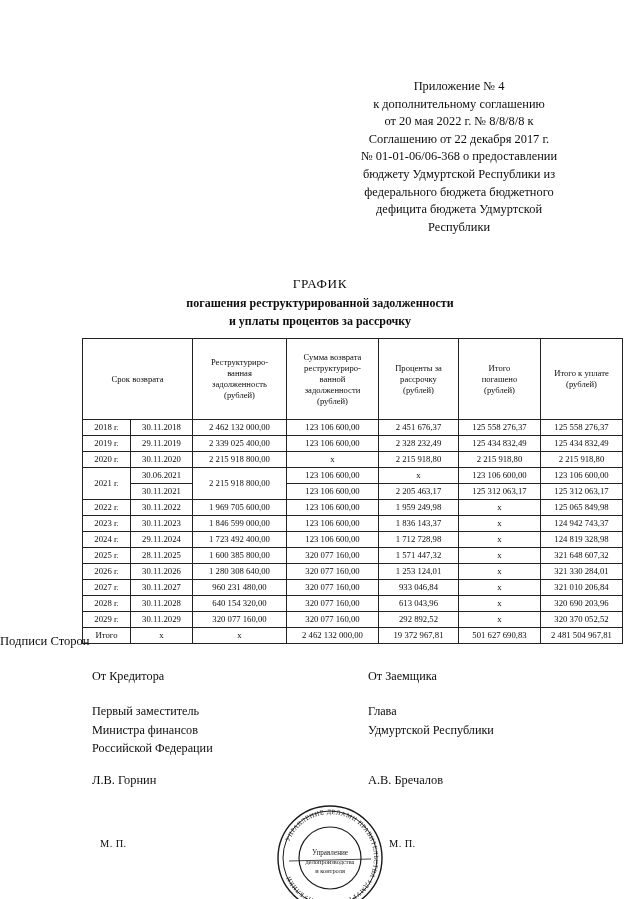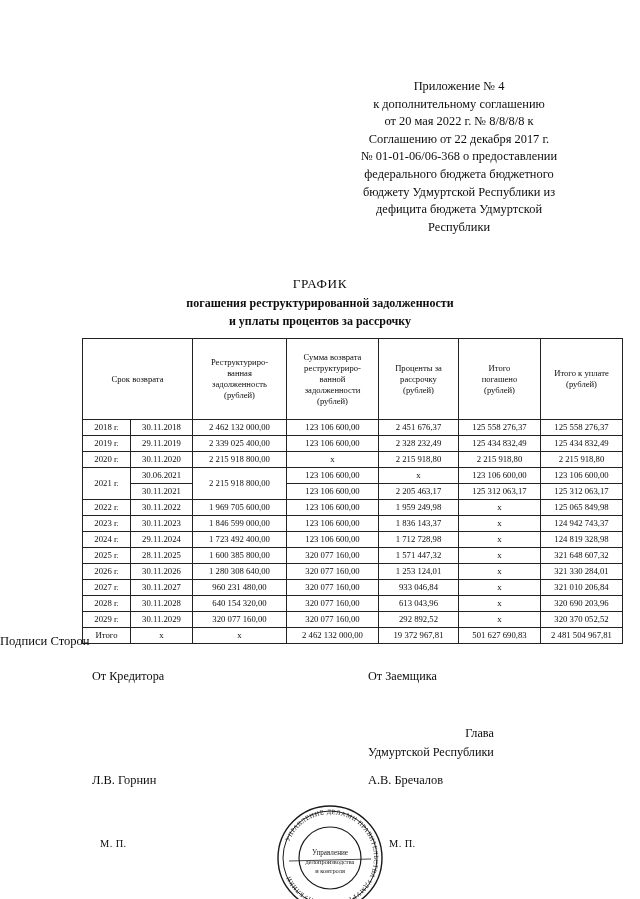--- a/index.html
+++ b/index.html
@@ -126,21 +126,21 @@
     left: 368px;
     font-size: 12.2px;
     line-height: 1.5;
   }
   .sign-role {
     position: absolute;
     font-size: 12.2px;
     line-height: 1.52;
   }
   .role-left  { top: 682px; left: 92px; }
-  .role-right { top: 704px; left: 368px; text-align: right; }
+  .role-right { top: 682px; left: 368px; }
   .sign-name {
     position: absolute;
     font-size: 12.4px;
   }
   .name-left  { top: 753px; left: 92px; }
   .name-right { top: 753px; left: 368px; }
   .mp {
     position: absolute;
     font-size: 10.4px;
     letter-spacing: 0.4px;
@@ -166,22 +166,22 @@
 <body>
 
 <div class="page">
 
   <div class="header-block">
     <span class="hline">Приложение № 4</span>
     <span class="hline">к дополнительному соглашению</span>
     <span class="hline">от 20 мая 2022 г. № 8/8/8/8 к</span>
     <span class="hline">Соглашению от 22 декабря 2017 г.</span>
     <span class="hline">№ 01-01-06/06-368 о предоставлении</span>
+    <span class="hline">бюджету Удмуртской Республики из</span>
     <span class="hline">федерального бюджета бюджетного</span>
-    <span class="hline">бюджету Удмуртской Республики из</span>
     <span class="hline">дефицита бюджета Удмуртской</span>
     <span class="hline">Республики</span>
   </div>
 
   <div class="title-block">
     <div class="title-main">ГРАФИК</div>
     <div class="title-sub">погашения реструктурированной задолженности</div>
     <div class="title-sub">и уплаты процентов за рассрочку</div>
   </div>
 
@@ -372,20 +372,25 @@
 
       </tbody>
     </table>
   </div>
 
   <div class="sign-heading">Подписи Сторон</div>
 
   <div class="sign-col-left">От Кредитора</div>
   <div class="sign-col-right">От Заемщика</div>
 
+  <div class="sign-role role-left">
+    <div>Первый заместитель</div>
+    <div>Министра финансов</div>
+    <div>Российской Федерации</div>
+  </div>
 
   <div class="sign-role role-right">
     <div>Глава</div>
     <div>Удмуртской Республики</div>
   </div>
 
   <div class="sign-name name-left">Л.В. Горнин</div>
   <div class="sign-name name-right">А.В. Бречалов</div>
 
   <div class="mp mp-left">М. П.</div>

